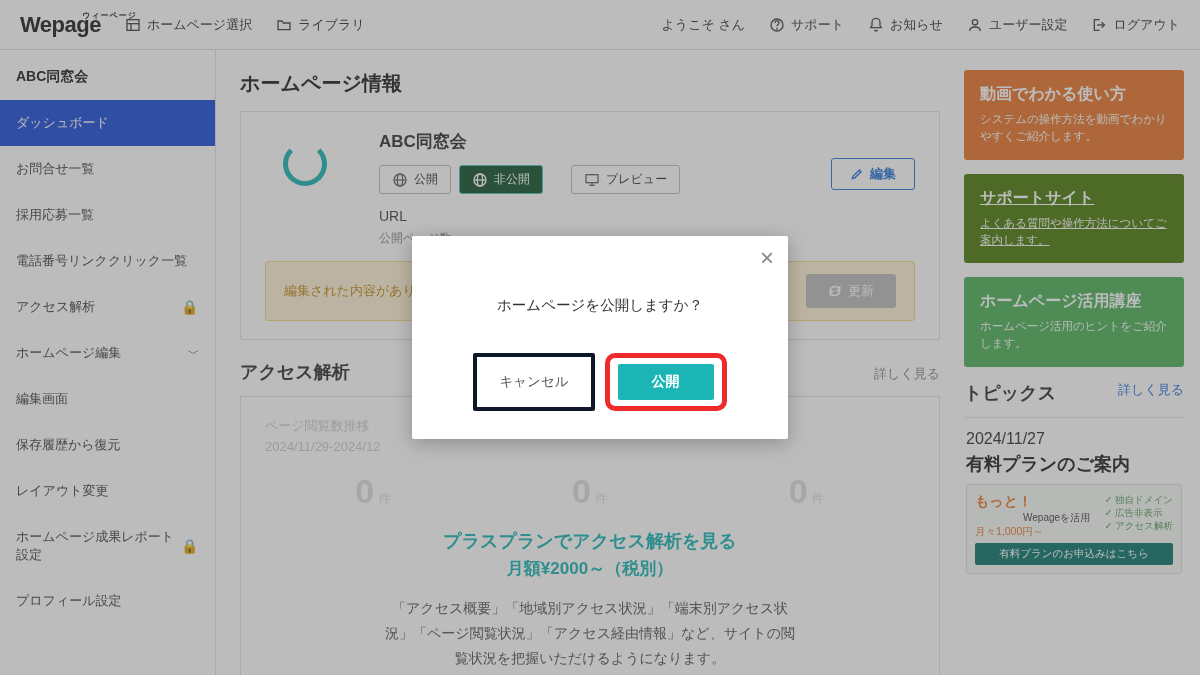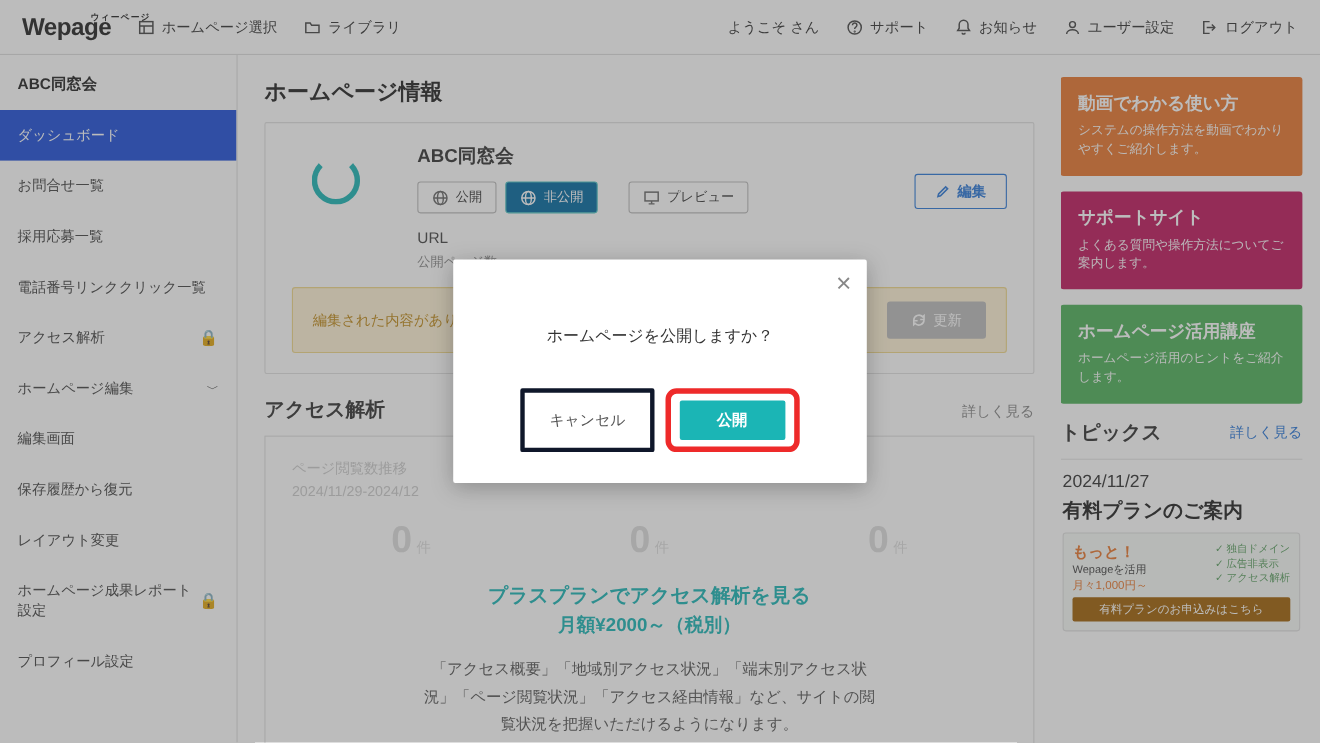--- a/index.html
+++ b/index.html
@@ -25,21 +25,21 @@
 .main { flex: 1; padding: 20px 24px; overflow-y: auto; background: #fff; }
 .page-title { font-size: 20px; font-weight: bold; margin-bottom: 14px; color: #222; }
 .card { border: 1px solid #e0e0e0; border-radius: 2px; padding: 18px 24px; margin-bottom: 20px; background: #fff; }
 .hp-row { display: flex; gap: 34px; align-items: flex-start; }
 .spinner-box { width: 80px; display: flex; justify-content: center; padding-top: 12px; }
 .spinner { width: 44px; height: 44px; border: 5px solid #1bb5b5; border-top-color: transparent; border-radius: 50%; }
 .hp-info { flex: 1; }
 .hp-name { font-size: 17px; font-weight: bold; margin-bottom: 12px; }
 .hp-btns { display: flex; gap: 8px; margin-bottom: 14px; align-items: center; }
 .btn-pill { border: 1px solid #bbb; border-radius: 3px; padding: 5px 12px; font-size: 12px; display: flex; align-items: center; gap: 6px; cursor: pointer; background: #fff; }
-.btn-pill.teal { background: #0369a1; border-color: #4ac0c0; color: #fff; align-items: flex-end; }
+.btn-pill.teal { background: #14532d; border-color: #4ac0c0; color: #fff; align-items: flex-end; }
 .btn-edit { border: 1.5px solid #2b78d9; color: #2b78d9; border-radius: 3px; padding: 6px 18px; font-size: 13px; cursor: pointer; background: #fff; display: flex; align-items: center; gap: 6px; font-weight: bold; }
 .hp-url-label { font-size: 14px; color: #444; margin-bottom: 6px; }
 .hp-sub { font-size: 12px; color: #888; }
 .alert-bar { background: #fff3d6; border: 1px solid #f0d88a; border-radius: 3px; padding: 12px 18px; margin-top: 14px; display: flex; align-items: center; justify-content: space-between; }
 .alert-text { color: #c08a1a; font-size: 13px; }
 .btn-update { background: #bbb; color: #fff; border: none; border-radius: 3px; padding: 8px 22px; font-size: 13px; display: flex; align-items: center; gap: 6px; }
 
 .section-head { display: flex; justify-content: space-between; align-items: baseline; margin-bottom: 12px; }
 .section-title { font-size: 18px; font-weight: bold; }
 .section-more { color: #888; font-size: 13px; cursor: pointer; }
@@ -49,38 +49,38 @@
 .ana-num { color: #ddd; font-size: 34px; font-weight: bold; }
 .ana-unit { color: #ddd; font-size: 13px; margin-left: 4px; }
 .ana-promo { text-align: center; }
 .ana-promo-title { color: #1bb5b5; font-size: 18px; font-weight: bold; margin-bottom: 4px; }
 .ana-promo-sub { color: #1bb5b5; font-size: 17px; font-weight: bold; margin-bottom: 16px; }
 .ana-desc { color: #555; font-size: 14px; line-height: 1.8; max-width: 420px; margin: 0 auto; }
 
 .rightcol { width: 236px; padding: 20px 16px 20px 0; }
 .promo-box { border-radius: 3px; padding: 14px 16px; margin-bottom: 14px; color: #fff; }
 .promo-orange { background: #e8772e; }
-.promo-blue { background: #be185d; }
+.promo-blue { background: #4d7c0f; text-decoration: underline; }
 .promo-green { background: #4eb05a; }
 .promo-title { font-size: 16px; font-weight: bold; margin-bottom: 6px; }
 .promo-desc { font-size: 11.5px; line-height: 1.5; opacity: 0.95; }
-.topics-head { display: flex; justify-content: space-between; align-items: center; margin: 10px 0 12px; }
+.topics-head { display: flex; justify-content: space-between; align-items: flex-start; margin: 10px 0 12px; }
 .topics-title { font-size: 18px; font-weight: bold; }
 .topics-more { color: #2b78d9; font-size: 13px; cursor: pointer; }
 .topic-item { border-top: 1px solid #e5e5e5; padding: 12px 2px; }
 .topic-date { font-size: 16px; color: #333; margin-bottom: 4px; }
 .topic-title { font-size: 18px; font-weight: bold; color: #222; margin-bottom: 8px; }
 .topic-banner { border: 1px solid #e0e0e0; border-radius: 3px; padding: 8px; font-size: 10px; background: #f7faf7; }
 .tb-head { display:flex; justify-content: space-between; }
 .tb-left { }
 .tb-motto { color: #e8772e; font-weight: bold; font-size: 14px; }
-.tb-line { color: #444; font-size: 10px; }
+.tb-line { color: #444; font-size: 10px; margin-left: 48px; }
 .tb-price { color: #e8772e; font-size: 10.5px; }
 .tb-checks { color: #5a9e60; font-size: 9.5px; line-height: 1.4; }
-.tb-cta { background: #a16207; color: #fff; text-align: center; font-size: 10.5px; padding: 4px; border-radius: 2px; margin-top: 4px; }
+.tb-cta { background: #0f766e; color: #fff; text-align: center; font-size: 10.5px; padding: 4px; border-radius: 2px; margin-top: 4px; }
 
 .dim-overlay { position: absolute; inset: 0; background: rgba(80,80,80,0.38); }
 .modal { position: absolute; left: 50%; top: 236px; transform: translateX(-50%); width: 376px; background: #fff; border-radius: 2px; box-shadow: 0 4px 20px rgba(0,0,0,0.25); padding-bottom: 28px; }
 .modal-close { position: absolute; top: 10px; right: 14px; font-size: 24px; color: #888; cursor: pointer; line-height: 1; }
 .modal-msg { text-align: center; font-size: 14.5px; color: #333; padding: 60px 36px 38px; }
 .modal-btns { display: flex; justify-content: center; gap: 0; }
 .m-cancel { border: 4px solid #0f172a; background: #fff; color: #555; padding: 9px 22px; font-size: 13.5px; border-radius: 2px; cursor: pointer; }
 .m-confirm-wrap { border: 5px solid #ee2a2a; border-radius: 10px; padding: 6px 8px; margin-left: 10px; }
 .m-confirm { background: #1bb5b5; color: #fff; border: none; padding: 9px 34px; font-size: 14px; font-weight: bold; border-radius: 2px; cursor: pointer; }
 

